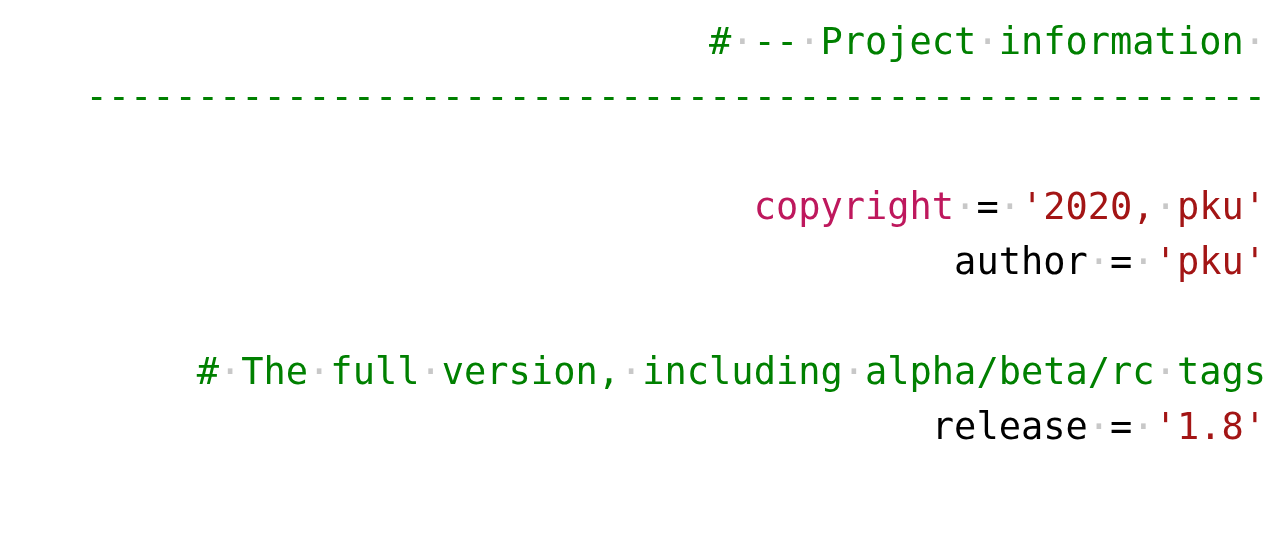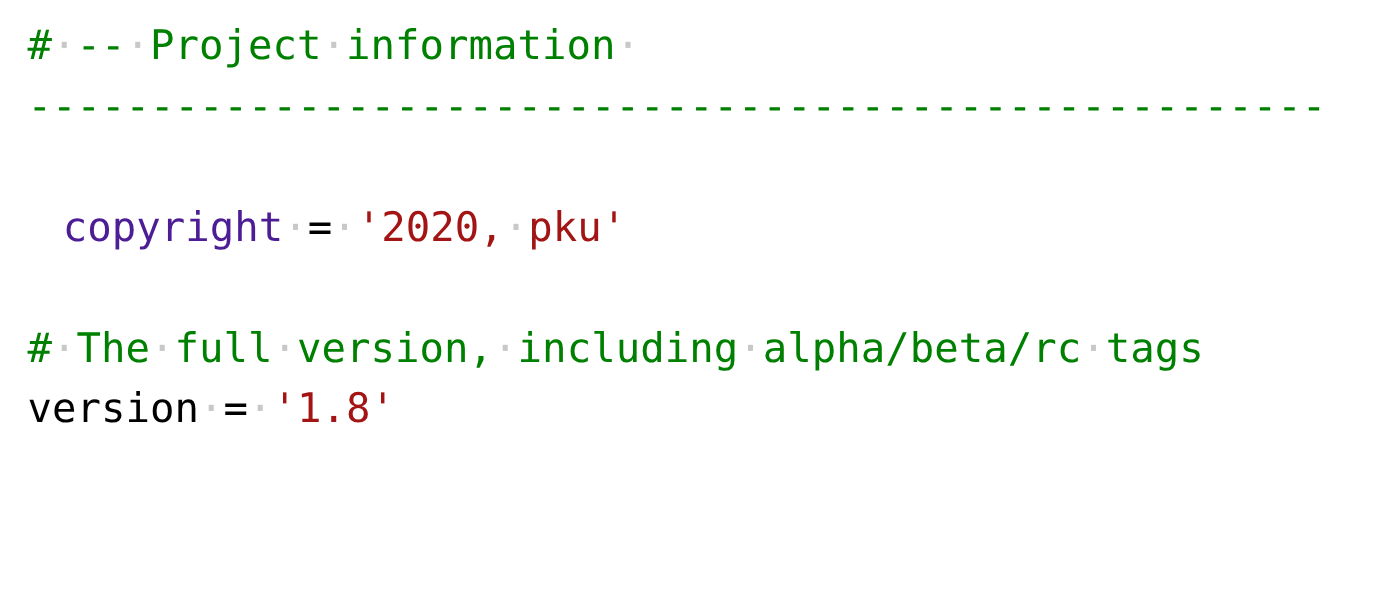--- a/index.html
+++ b/index.html
@@ -14,51 +14,53 @@
     overflow: hidden;
     font-family: "DejaVu Sans Mono", "Liberation Mono", monospace;
   }
 
   #code-editor {
     width: 1266px;
     height: 554px;
     background: #ffffff;
     padding: 14px 0 0 25px;
     box-sizing: border-box;
+    text-align: right;
   }
 
   .code-line {
     height: 55px;
     line-height: 55px;
     font-size: 37px;
     letter-spacing: 0;
     white-space: pre;
     font-family: "DejaVu Sans Mono", "Liberation Mono", monospace;
   }
 
   .code-line.blank {
     
   }
 
   
   .tok-comment  { color: #008000; }
   .tok-name     { color: #000000; }
-  .tok-builtin  { color: #4c1d95; margin-left: 32px; }
+  .tok-builtin  { color: #be185d; margin-left: 32px; }
   .tok-operator { color: #000000; }
   .tok-string   { color: #a31515; }
   .tok-ws       { color: #c8c8c8; }
 
   .tok-ws::before {
     content: "\00B7";
   }
 </style>
 </head>
 <body>
 
 <div id="code-editor">
     <div class="code-line"><span class="tok-comment">#</span><span class="tok-ws"></span><span class="tok-comment">--</span><span class="tok-ws"></span><span class="tok-comment">Project</span><span class="tok-ws"></span><span class="tok-comment">information</span><span class="tok-ws"></span></div>
     <div class="code-line"><span class="tok-comment">-----------------------------------------------------</span></div>
     <div class="code-line blank"></div>
     <div class="code-line"><span class="tok-builtin">copyright</span><span class="tok-ws"></span><span class="tok-operator">=</span><span class="tok-ws"></span><span class="tok-string">'2020,</span><span class="tok-ws"></span><span class="tok-string">pku'</span></div>
+    <div class="code-line"><span class="tok-name">author</span><span class="tok-ws"></span><span class="tok-operator">=</span><span class="tok-ws"></span><span class="tok-string">'pku'</span></div>
     <div class="code-line blank"></div>
     <div class="code-line"><span class="tok-comment">#</span><span class="tok-ws"></span><span class="tok-comment">The</span><span class="tok-ws"></span><span class="tok-comment">full</span><span class="tok-ws"></span><span class="tok-comment">version,</span><span class="tok-ws"></span><span class="tok-comment">including</span><span class="tok-ws"></span><span class="tok-comment">alpha/beta/rc</span><span class="tok-ws"></span><span class="tok-comment">tags</span></div>
-    <div class="code-line"><span class="tok-name">version</span><span class="tok-ws"></span><span class="tok-operator">=</span><span class="tok-ws"></span><span class="tok-string">'1.8'</span></div>
+    <div class="code-line"><span class="tok-name">release</span><span class="tok-ws"></span><span class="tok-operator">=</span><span class="tok-ws"></span><span class="tok-string">'1.8'</span></div>
   </div>
 
 </body></html>

